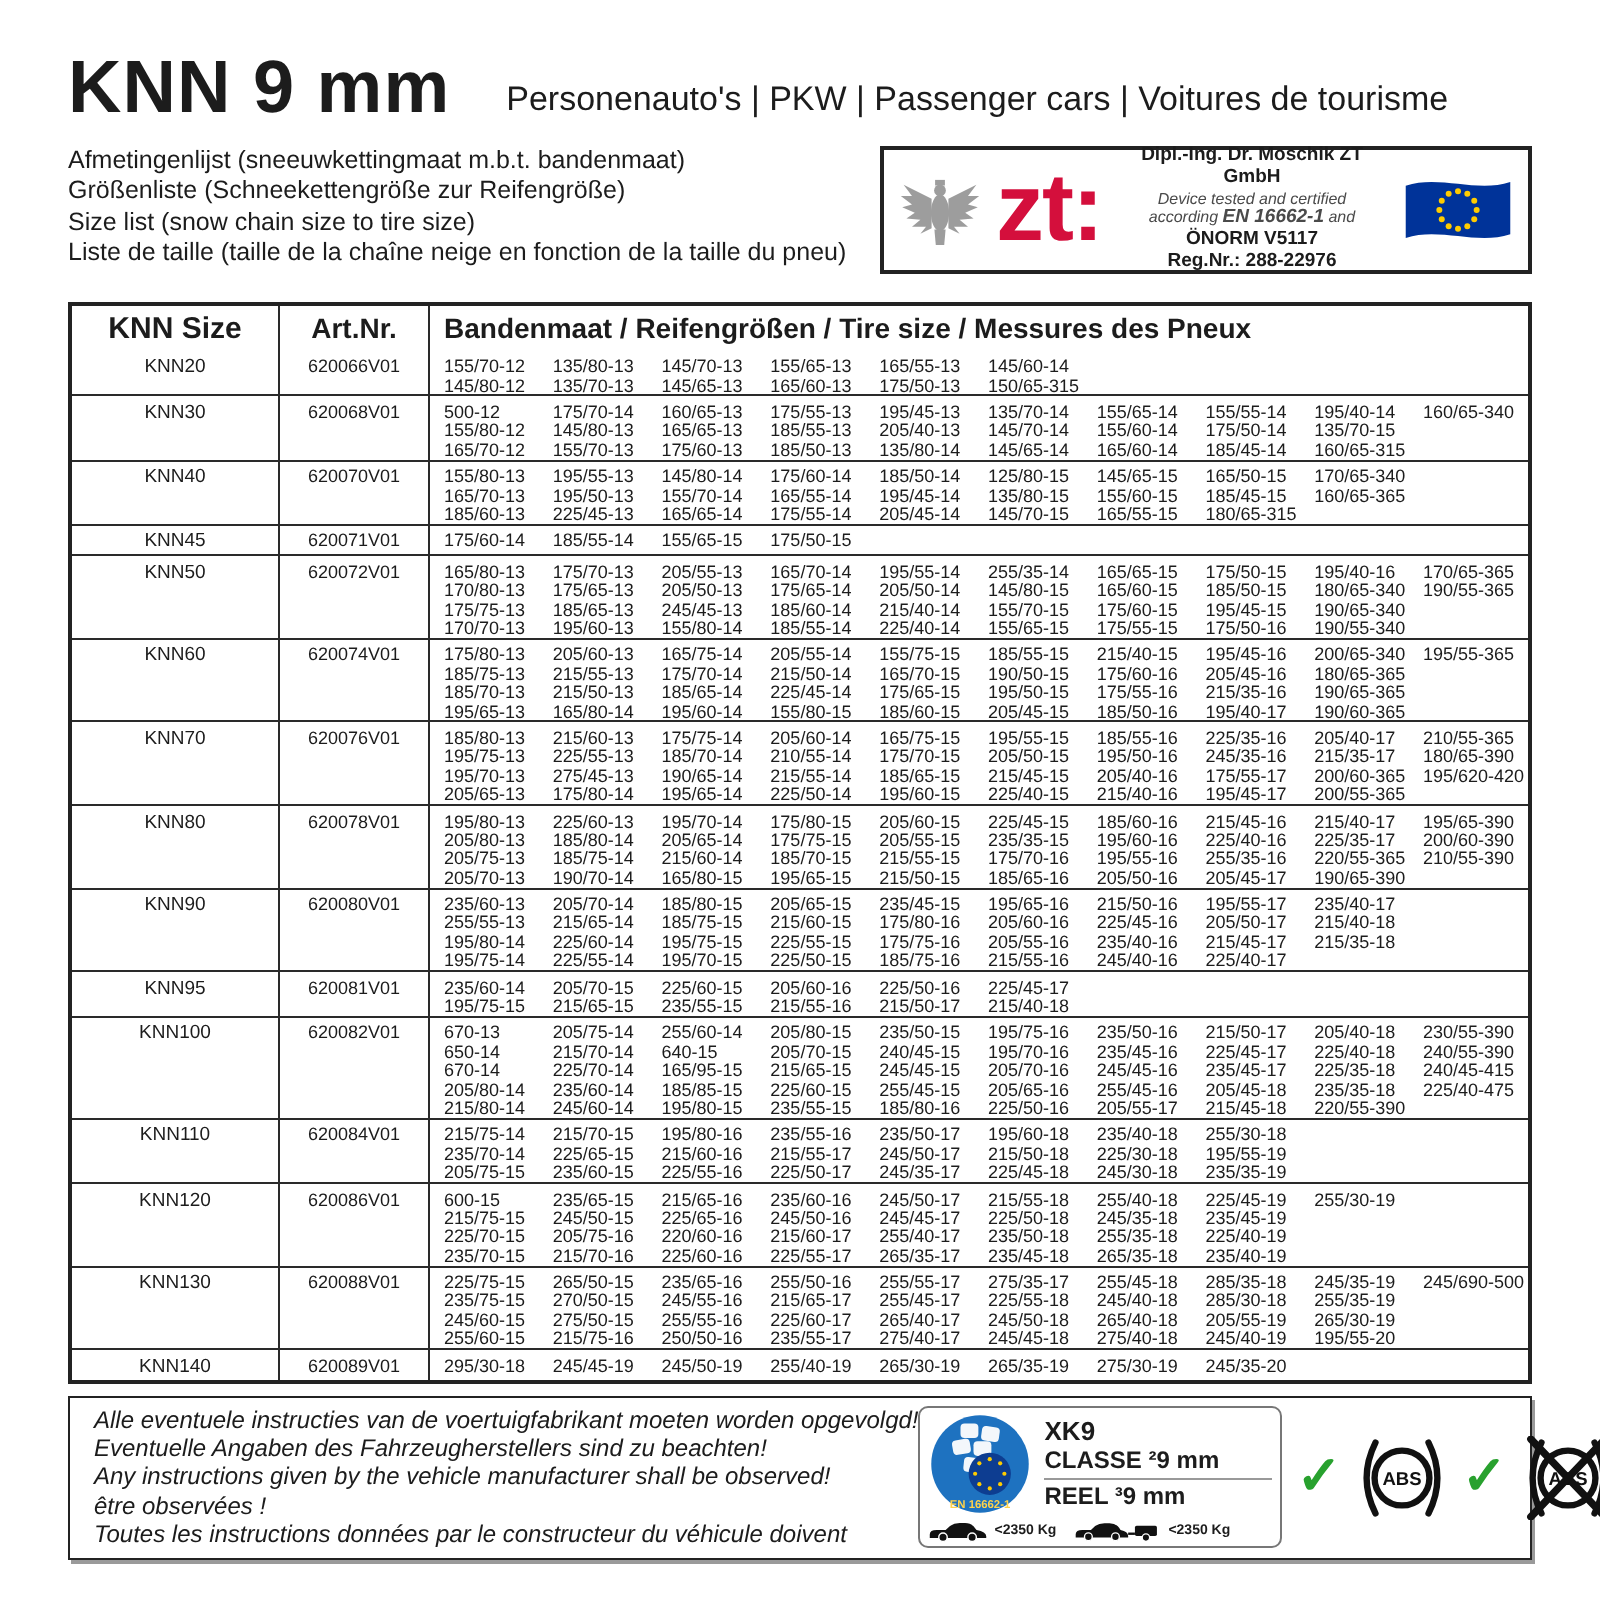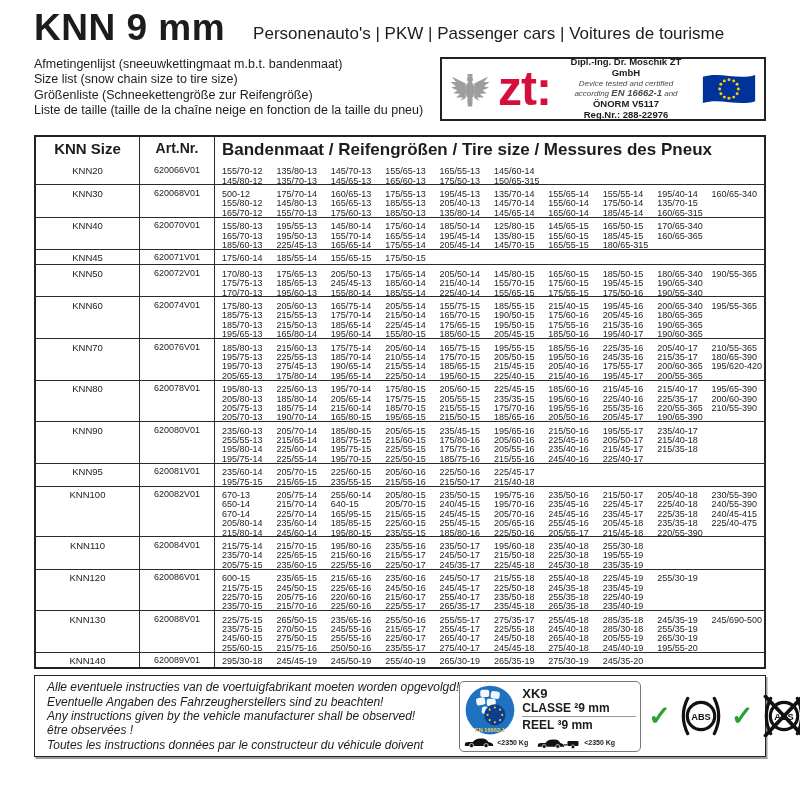--- a/index.html
+++ b/index.html
@@ -1,17 +1,17 @@
 <!DOCTYPE html>
 <html><head>
 <meta charset="utf-8">
 <style>
   html,body{margin:0;padding:0;width:800px;height:800px;overflow:hidden;background:#fff;}
   body{font-family:"Liberation Sans",sans-serif;color:#1c1c1c;}
-  .page{padding:8px 34px 0 34px;}
+  .page{padding:24px 34px 0 34px;}
 
   
   .titlebar{display:flex;align-items:flex-end;gap:28px;}
   .title{font-size:37px;font-weight:bold;line-height:1.1;letter-spacing:0.5px;margin:0;}
   .subtitle{font-size:17px;padding-bottom:5px;white-space:nowrap;}
 
   .intro{display:flex;justify-content:space-between;align-items:flex-start;margin-top:8px;}
   .desc-line{font-size:12.5px;line-height:15.5px;white-space:nowrap;}
   .cert-box{border:2px solid #222;width:308px;height:56px;display:flex;align-items:center;
             padding:2px 7px;gap:7px;background:#fff;flex:none;}
@@ -26,21 +26,21 @@
   .table{border:2px solid #232323;margin-top:14px;background:#fff;}
   .trow{display:flex;border-top:1.6px solid #2a2a2a;align-items:stretch;}
   .trow:first-child{border-top:none;}
   .cell{padding:1px 0;}
   .c1{width:103px;flex:none;border-right:1.6px solid #2a2a2a;text-align:center;font-size:9.5px;padding-top:2.5px;}
   .c2{width:74px;flex:none;border-right:1.6px solid #2a2a2a;text-align:center;font-size:9px;padding-top:2.5px;}
   .c3{flex:1;padding-left:7px;padding-top:1.5px;padding-bottom:1.5px;}
   .thead .cell{font-weight:bold;padding-top:3px;padding-bottom:3px;}
   .thead .c1{font-size:15px;}
   .thead .c2{font-size:14px;}
-  .thead .c3{font-size:17px;}
+  .thead .c3{font-size:14px;}
   .sline{height:9.4px;line-height:9.4px;white-space:nowrap;}
   .sz{display:inline-block;width:54.4px;font-size:9px;}
 
   
   .footer-box{border:1.6px solid #232323;margin-top:6px;display:flex;align-items:center;
               padding:4px 8px 4px 12px;box-shadow:1.5px 2px 0 #9a9a9a;background:#fff;}
   .instr{flex:1;}
   .instr-line{font-style:italic;font-size:12px;line-height:14.4px;white-space:nowrap;}
   .badges{display:flex;align-items:center;gap:7px;flex:none;}
   .xk9{border:1px solid #777;border-radius:5px;padding:2px 4px;width:172px;flex:none;background:#fff;}
@@ -60,22 +60,22 @@
 <div class="page">
 
   <div class="titlebar">
     <h1 class="title">KNN 9 mm</h1>
     <div class="subtitle">Personenauto's | PKW | Passenger cars | Voitures de tourisme</div>
   </div>
 
   <div class="intro">
     <div class="desc" id="desc">
         <div class="desc-line">Afmetingenlijst (sneeuwkettingmaat m.b.t. bandenmaat)</div>
+        <div class="desc-line">Größenliste (Schneekettengröße zur Reifengröße)</div>
         <div class="desc-line">Size list (snow chain size to tire size)</div>
-        <div class="desc-line">Größenliste (Schneekettengröße zur Reifengröße)</div>
         <div class="desc-line">Liste de taille (taille de la chaîne neige en fonction de la taille du pneu)</div>
       </div>
 
     <div class="cert-box">
       <svg width="42" height="48" viewBox="0 0 60 56">
         <g fill="#9d9d9d">
           <path d="M24,20 L4,10 L10,18 L2,18 L10,24 L3,26 L12,30 L6,34 L16,35 L10,40 L20,40 L16,45 L24,41 Z"></path>
           <path d="M36,20 L56,10 L50,18 L58,18 L50,24 L57,26 L48,30 L54,34 L44,35 L50,40 L40,40 L44,45 L36,41 Z"></path>
           <ellipse cx="30" cy="30" rx="6.5" ry="13"></ellipse>
           <circle cx="30" cy="14" r="4.2"></circle>
@@ -148,20 +148,21 @@
           <div class="cell c1">KNN45</div>
           <div class="cell c2">620071V01</div>
           <div class="cell c3">
             <div class="sline"><span class="sz">175/60-14</span><span class="sz">185/55-14</span><span class="sz">155/65-15</span><span class="sz">175/50-15</span></div>
           </div>
         </div>
         <div class="trow">
           <div class="cell c1">KNN50</div>
           <div class="cell c2">620072V01</div>
           <div class="cell c3">
+            <div class="sline"><span class="sz">165/80-13</span><span class="sz">175/70-13</span><span class="sz">205/55-13</span><span class="sz">165/70-14</span><span class="sz">195/55-14</span><span class="sz">255/35-14</span><span class="sz">165/65-15</span><span class="sz">175/50-15</span><span class="sz">195/40-16</span><span class="sz">170/65-365</span></div>
             <div class="sline"><span class="sz">170/80-13</span><span class="sz">175/65-13</span><span class="sz">205/50-13</span><span class="sz">175/65-14</span><span class="sz">205/50-14</span><span class="sz">145/80-15</span><span class="sz">165/60-15</span><span class="sz">185/50-15</span><span class="sz">180/65-340</span><span class="sz">190/55-365</span></div>
             <div class="sline"><span class="sz">175/75-13</span><span class="sz">185/65-13</span><span class="sz">245/45-13</span><span class="sz">185/60-14</span><span class="sz">215/40-14</span><span class="sz">155/70-15</span><span class="sz">175/60-15</span><span class="sz">195/45-15</span><span class="sz">190/65-340</span></div>
             <div class="sline"><span class="sz">170/70-13</span><span class="sz">195/60-13</span><span class="sz">155/80-14</span><span class="sz">185/55-14</span><span class="sz">225/40-14</span><span class="sz">155/65-15</span><span class="sz">175/55-15</span><span class="sz">175/50-16</span><span class="sz">190/55-340</span></div>
           </div>
         </div>
         <div class="trow">
           <div class="cell c1">KNN60</div>
           <div class="cell c2">620074V01</div>
           <div class="cell c3">
             <div class="sline"><span class="sz">175/80-13</span><span class="sz">205/60-13</span><span class="sz">165/75-14</span><span class="sz">205/55-14</span><span class="sz">155/75-15</span><span class="sz">185/55-15</span><span class="sz">215/40-15</span><span class="sz">195/45-16</span><span class="sz">200/65-340</span><span class="sz">195/55-365</span></div>

